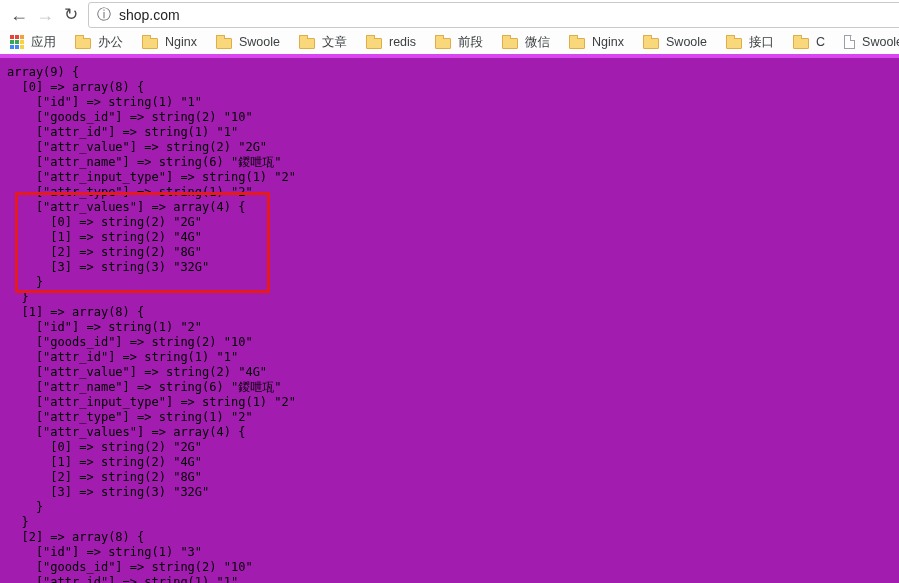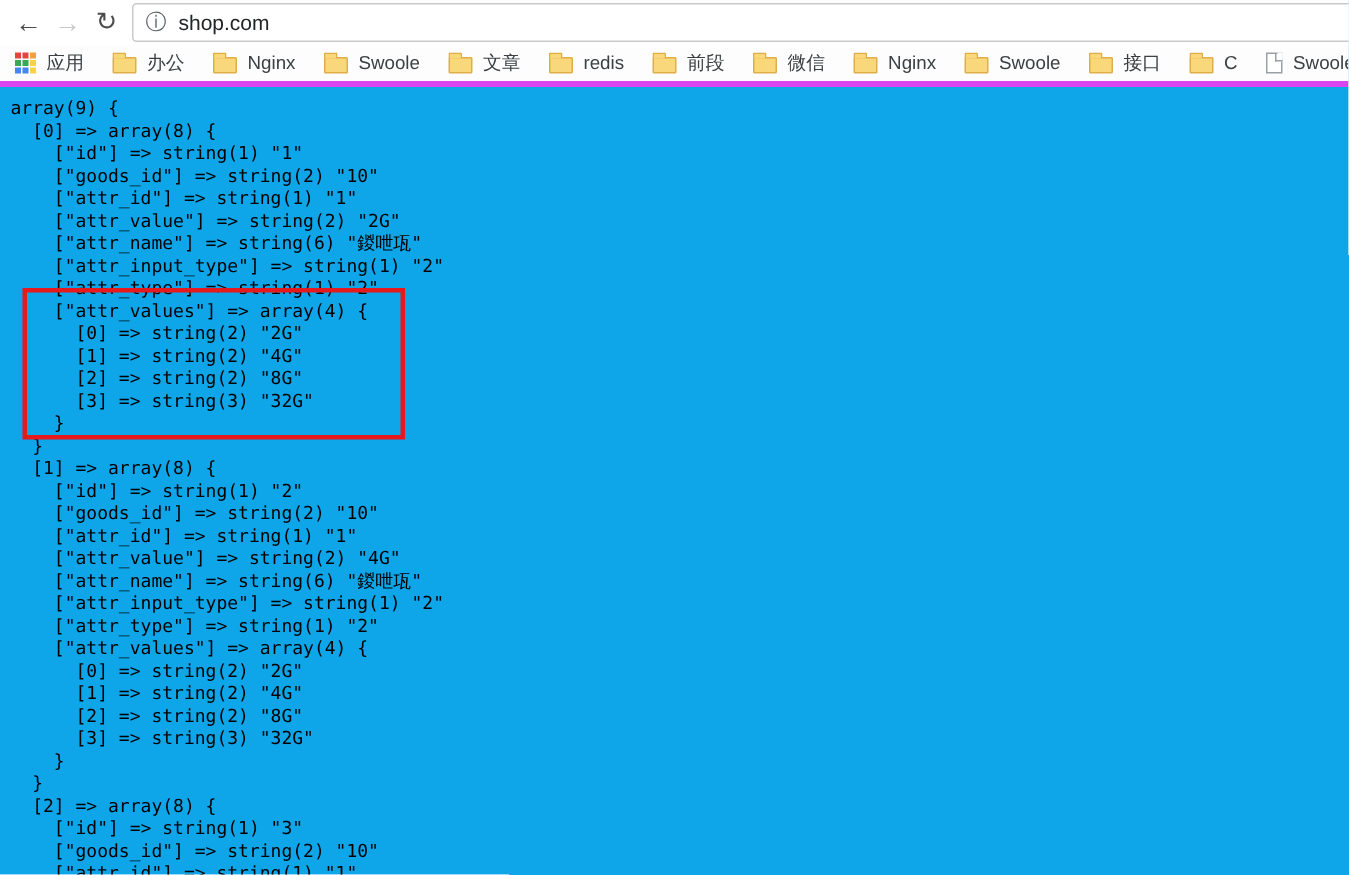--- a/index.html
+++ b/index.html
@@ -35,21 +35,21 @@
                     background:#f9d77b; border:1px solid #dfae49; border-bottom:none;
                     border-radius:1px 1px 0 0; }
   .page { width:11px; height:14px; background:#fff; border:1px solid #9aa0a6; position:relative; }
   .page::before { content:""; position:absolute; top:-1px; right:-1px; width:0; height:0;
                   border-style:solid; border-width:0 4px 4px 0;
                   border-color:transparent #fff transparent transparent; }
   .page::after { content:""; position:absolute; top:0px; right:-1px; width:4px; height:4px;
                  border-left:1px solid #9aa0a6; border-bottom:1px solid #9aa0a6; background:#fff; }
 
   
-  .content { position:relative; height:525px; background:#0ea5e9; }
+  .content { position:relative; height:525px; background:#a21caf; }
   pre.dump { position:absolute; left:7px; top:7px; font-family:"DejaVu Sans Mono", monospace;
              font-size:12px; line-height:15px; color:#000; white-space:pre; }
   .red-rect { position:absolute; left:15px; top:134px; width:255px; height:101px;
               border:3px solid #e6191c; pointer-events:none; }
 </style>
 </head>
 <body>
 
 <div class="browser">
 

